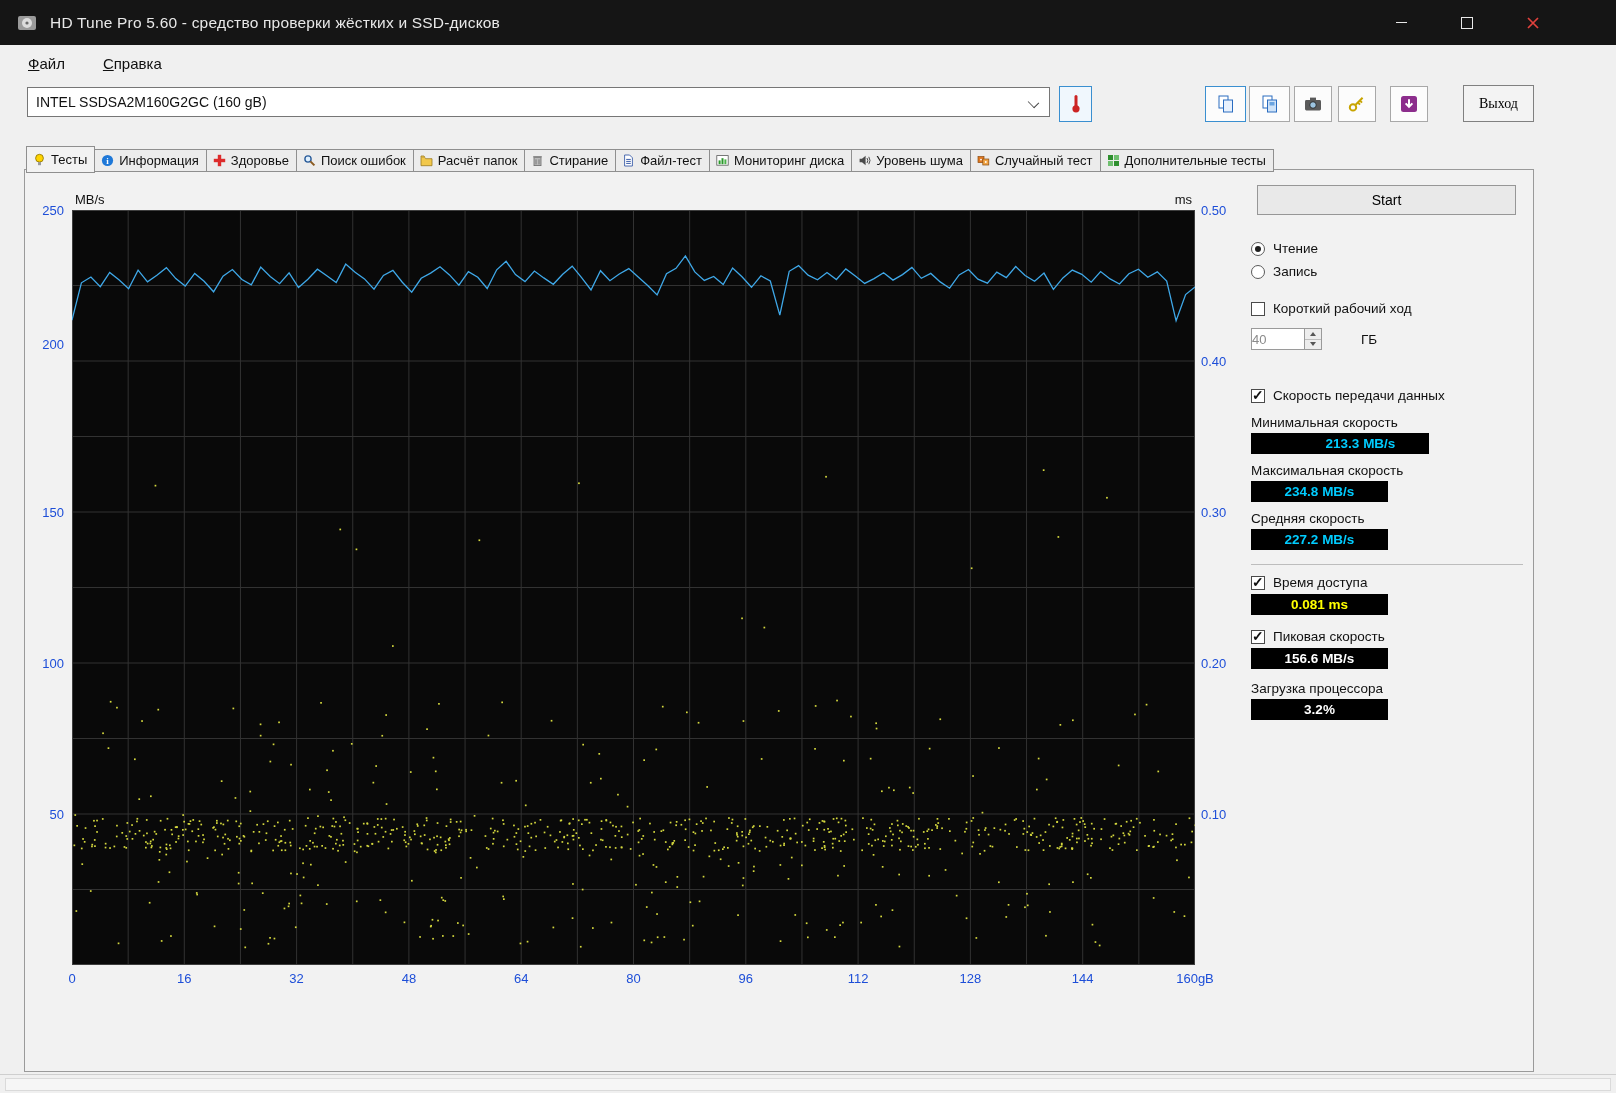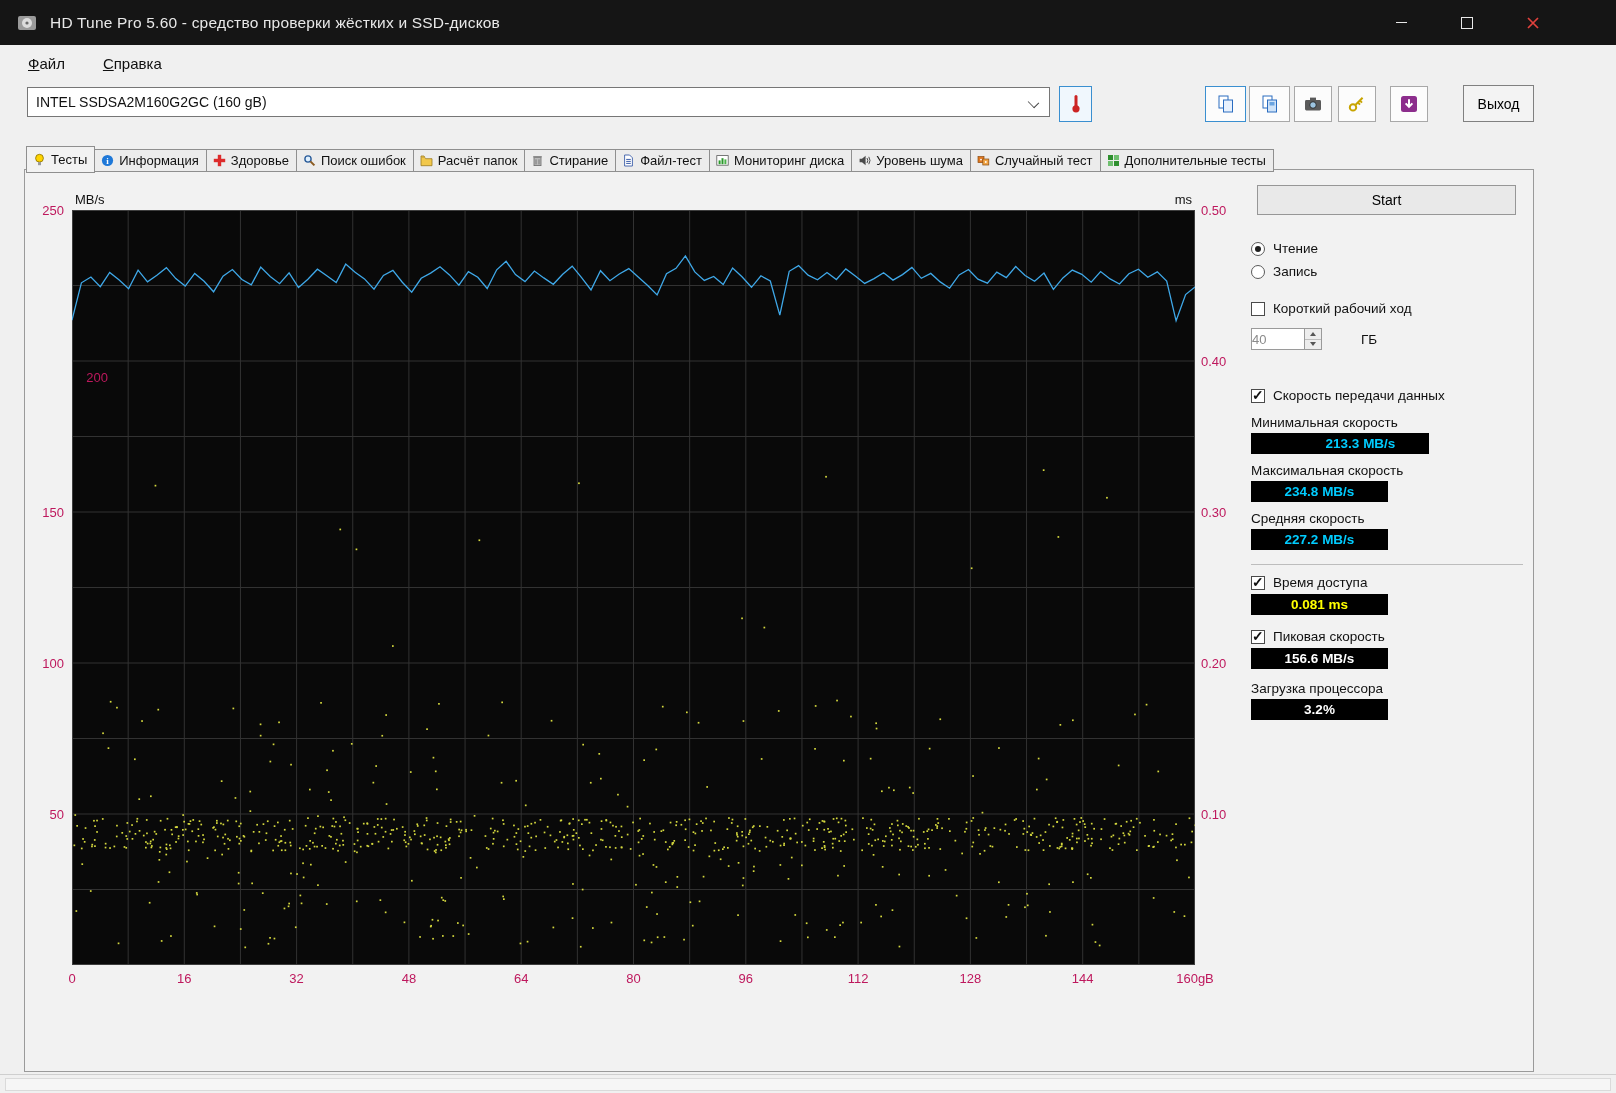--- a/index.html
+++ b/index.html
@@ -29,36 +29,36 @@
     border-right:1.6px solid #444;border-bottom:1.6px solid #444;transform:rotate(45deg) scaleY(.8);}
   .tool-btn{position:absolute;top:86px;height:36px;background:#fcfcfc;border:1px solid #a8a8a8;
     display:flex;align-items:center;justify-content:center;padding:0;box-sizing:border-box;}
   .tool-btn.temp{left:1059px;width:33px;border-color:#3a8fd0;background:#f0f7fd;}
   .tool-btn.b1{left:1205px;width:41px;border-color:#3a8fd0;}
   .tool-btn.b2{left:1249px;width:41px;}
   .tool-btn.b3{left:1294px;width:38px;}
   .tool-btn.b4{left:1338px;width:38px;}
   .tool-btn.b5{left:1390px;width:38px;}
   .exit-btn{position:absolute;left:1463px;top:85px;width:71px;height:37px;background:#f3f3f3;
-    border:1px solid #808080;font-size:14px;font-family:Liberation Sans, sans-serif;}
+    border:1px solid #808080;font-size:14px;font-family:Liberation Serif, serif;}
   
   .tabstrip{position:absolute;left:26px;top:146px;display:flex;align-items:flex-end;z-index:3;}
   .tab{display:flex;align-items:center;gap:5px;padding:3px 7px 3px 6px;font-size:13px;
     background:#ececec;border:1px solid #8f8f8f;border-left:none;white-space:nowrap;cursor:default;}
   .tab:first-child{border-left:1px solid #8f8f8f;}
   .tab.active{background:#f2f2f2;padding-top:5px;padding-bottom:5px;position:relative;
     border-left:1px solid #8f8f8f;margin-bottom:-1px;z-index:4;}
   .tab-icon{width:13px;height:13px;display:inline-flex;}
   
   .tab-panel{position:absolute;left:24px;top:169px;width:1510px;height:903px;background:#f2f2f2;
     border:1px solid #9a9a9a;box-sizing:border-box;z-index:1;}
   
   #chart-layer{position:absolute;left:0;top:0;width:1616px;height:1093px;z-index:2;pointer-events:none;}
   .axis-unit{position:absolute;font-size:13px;color:#111;}
-  .tick{position:absolute;font-size:13px;color:#be185d;}
+  .tick{position:absolute;font-size:13px;color:#1d4ed8;}
   .tick-left{width:40px;text-align:right;}
   .tick-right{width:40px;text-align:left;}
   .tick-x{width:64px;text-align:center;}
   
   .side-panel{position:absolute;left:1251px;top:185px;width:276px;font-size:13.5px;z-index:2;}
   .start-btn{display:block;margin-left:6px;width:259px;height:30px;background:#e9e9e9;
     border:1px solid #979797;font-size:14px;font-family:inherit;}
   .row{display:flex;align-items:center;gap:8px;}
   .radio{width:14px;height:14px;border:1px solid #5a5a5a;border-radius:50%;background:#fff;
     position:relative;flex:none;box-sizing:border-box;}
@@ -1219,21 +1219,21 @@
       <rect x="764.2" y="489.7" width="1.7" height="1.7" fill="#d4d83e"></rect>
       <rect x="898.8" y="357.4" width="1.7" height="1.7" fill="#d4d83e"></rect>
       <rect x="320.0" y="435.2" width="1.7" height="1.7" fill="#d4d83e"></rect>
       <rect x="1034.1" y="286.9" width="1.7" height="1.7" fill="#d4d83e"></rect>
       <rect x="669.2" y="407.5" width="1.7" height="1.7" fill="#d4d83e"></rect>
       <rect x="267.4" y="318.6" width="1.7" height="1.7" fill="#d4d83e"></rect>
       <rect x="506.1" y="272.4" width="1.7" height="1.7" fill="#d4d83e"></rect>
       <polyline points="0.0,110.2 9.4,72.8 18.9,67.0 28.3,76.7 37.7,62.5 47.2,70.1 56.6,78.8 66.1,60.1 75.5,71.9 84.9,65.2 94.4,57.7 103.8,68.6 113.2,76.1 122.7,63.4 132.1,71.3 141.6,81.8 151.0,66.1 160.4,59.5 169.9,69.5 179.3,74.9 188.7,57.1 198.2,66.4 207.6,73.7 217.1,62.8 226.5,77.6 235.9,69.2 245.4,59.2 254.8,65.8 264.2,72.5 273.7,54.1 283.1,62.2 292.5,68.9 302.0,79.1 311.4,65.5 320.9,60.4 330.3,72.2 339.7,82.1 349.2,68.3 358.6,63.1 368.0,56.8 377.5,64.9 386.9,75.2 396.4,61.6 405.8,67.3 415.2,78.5 424.7,59.8 434.1,51.3 443.5,64.6 453.0,71.6 462.4,61.0 471.8,67.9 481.3,74.3 490.7,64.3 500.2,56.2 509.6,67.6 519.0,80.0 528.5,60.7 537.9,70.7 547.3,64.0 556.8,58.6 566.2,67.0 575.7,75.5 585.1,84.9 594.5,63.7 604.0,58.3 613.4,45.9 622.8,61.9 632.3,70.4 641.7,66.4 651.2,74.6 660.6,58.0 670.0,66.7 679.5,77.3 688.9,65.8 698.3,71.0 707.8,105.1 717.2,61.3 726.6,55.6 736.1,65.2 745.5,69.8 755.0,62.5 764.4,69.5 773.8,58.9 783.3,66.1 792.7,73.4 802.1,68.6 811.6,62.8 821.0,70.1 830.5,64.6 839.9,57.4 849.3,68.3 858.8,63.4 868.2,71.9 877.6,78.2 887.1,64.9 896.5,59.5 905.9,69.2 915.4,73.1 924.8,62.2 934.3,67.6 943.7,56.5 953.1,65.5 962.6,71.3 972.0,63.1 981.4,79.4 990.9,67.9 1000.3,60.1 1009.8,64.3 1019.2,72.2 1028.6,61.6 1038.1,68.9 1047.5,74.0 1056.9,63.7 1066.4,59.2 1075.8,67.3 1085.3,61.9 1094.7,71.0 1104.1,110.8 1113.6,84.6 1123.0,77.0" fill="none" stroke="#3fa8e8" stroke-width="1.3"></polyline>
     </svg>
     <span class="tick tick-left" style="left: 24px; top: 203px;">250</span>
-    <span class="tick tick-left" style="left: 24px; top: 370px; padding-left: 44px;">200</span>
+    <span class="tick tick-left" style="left: 24px; top: 337px;">200</span>
     <span class="tick tick-left" style="left: 24px; top: 505px;">150</span>
     <span class="tick tick-left" style="left: 24px; top: 656px;">100</span>
     <span class="tick tick-left" style="left: 24px; top: 807px;">50</span>
     <span class="tick tick-right" style="left: 1201px; top: 203px;">0.50</span>
     <span class="tick tick-right" style="left: 1201px; top: 354px;">0.40</span>
     <span class="tick tick-right" style="left: 1201px; top: 505px;">0.30</span>
     <span class="tick tick-right" style="left: 1201px; top: 656px;">0.20</span>
     <span class="tick tick-right" style="left: 1201px; top: 807px;">0.10</span>
     <span class="tick tick-x" style="left: 40px; top: 971px;">0</span>
     <span class="tick tick-x" style="left: 152.3px; top: 971px;">16</span>

